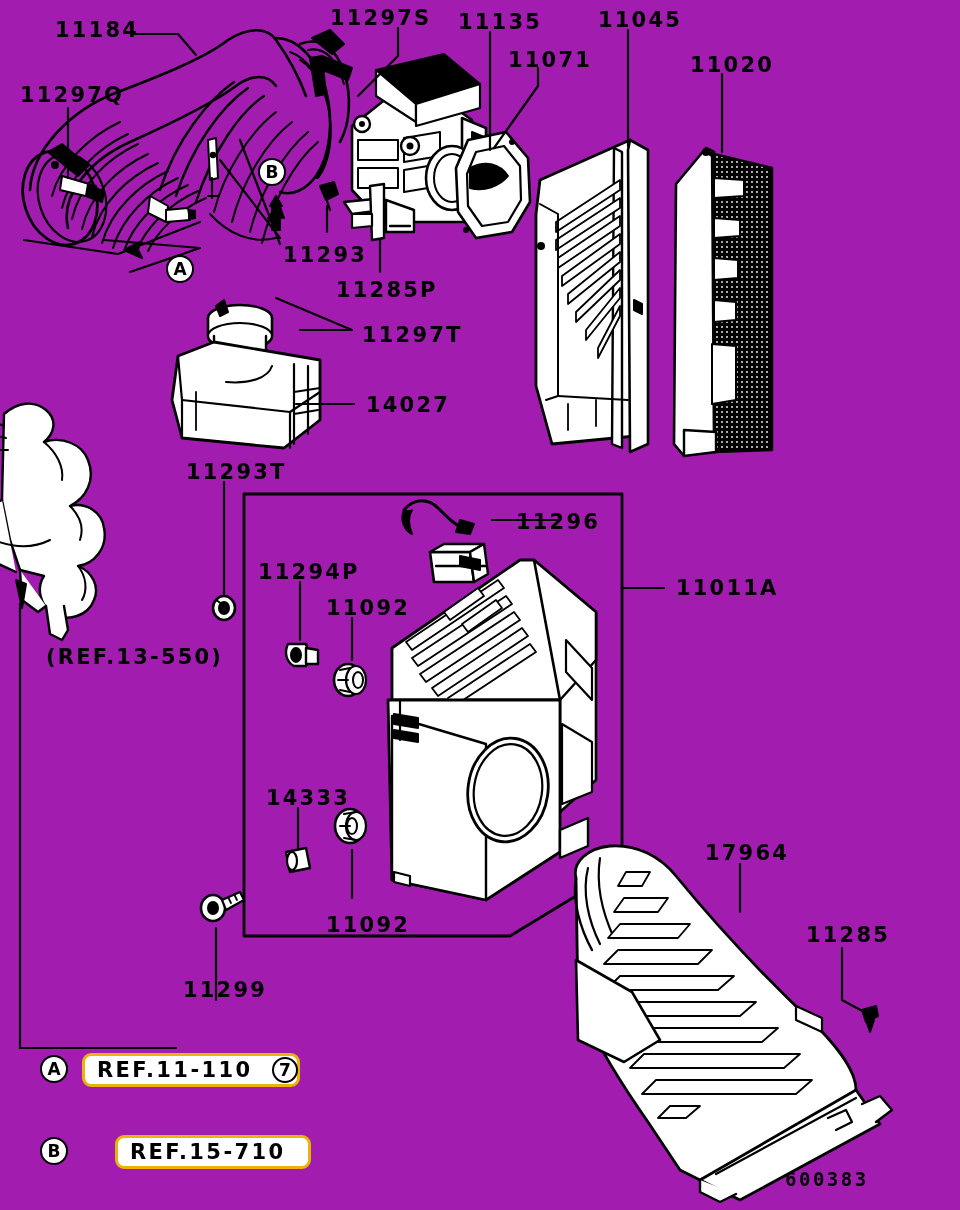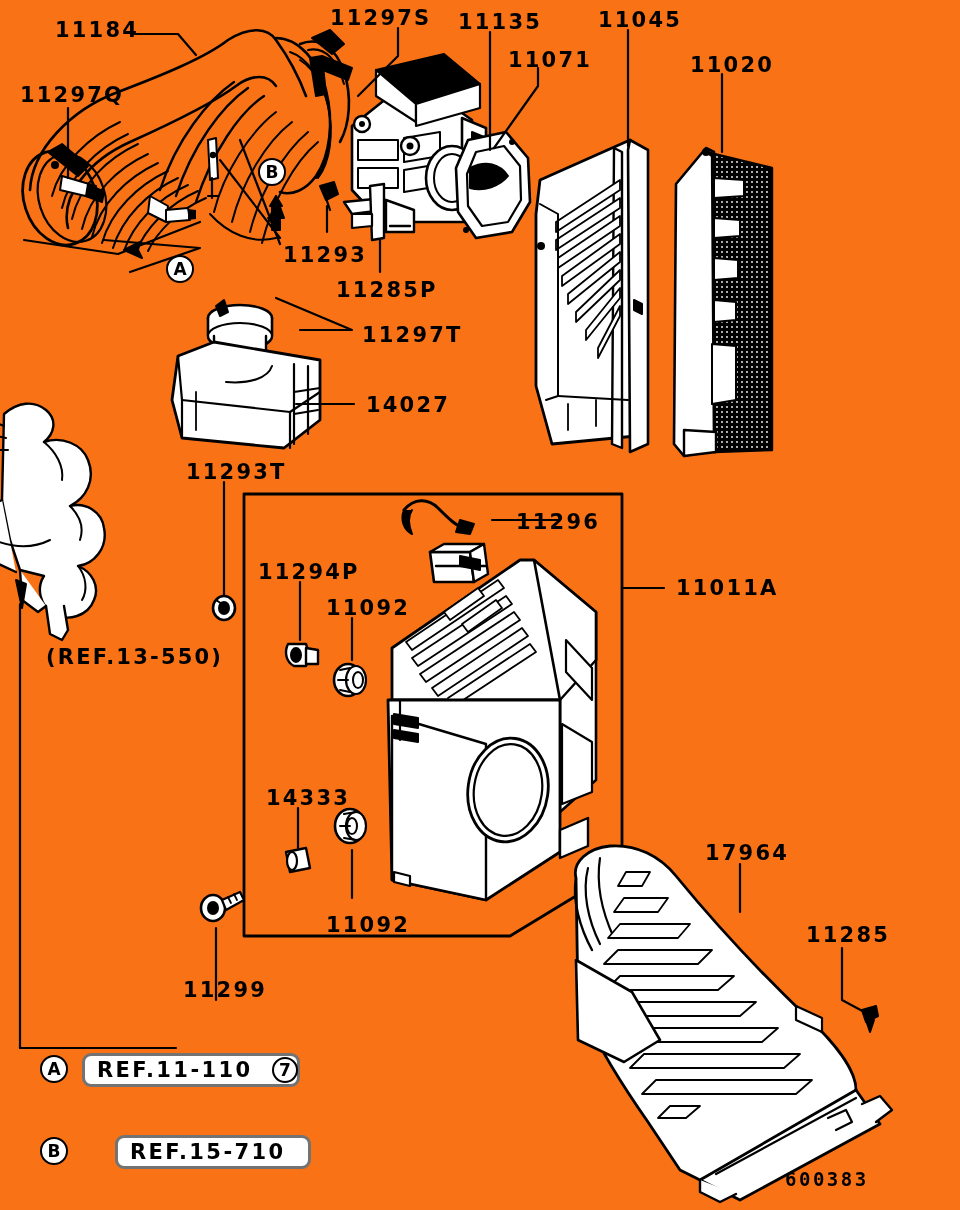--- a/index.html
+++ b/index.html
@@ -5,21 +5,21 @@
 <style>
   html, body {
     margin: 0;
     padding: 0;
     background: #ffffff;
   }
   #sheet {
     position: relative;
     width: 960px;
     height: 1210px;
-    background: #f97316;
+    background: #a21caf;
     overflow: hidden;
     font-family: "DejaVu Sans", sans-serif;
   }
   #art {
     position: absolute;
     left: 0; top: 0;
     width: 960px;
     height: 1210px;
   }
   .lbl {
@@ -27,21 +27,21 @@
     font-family: "DejaVu Sans", sans-serif;
     font-size: 21px;
     font-weight: bold;
     letter-spacing: 2.2px;
     color: #000;
     white-space: nowrap;
     line-height: 1;
   }
   .refbox {
     position: absolute;
-    border: 3px solid #737373;
+    border: 3px solid #eab308;
     border-radius: 9px;
     height: 34px;
     display: flex;
     align-items: center;
     padding: 0 12px;
     box-sizing: border-box;
     background: #fff;
   }
   .refbox .reftext {
     font-family: "DejaVu Sans", sans-serif;

